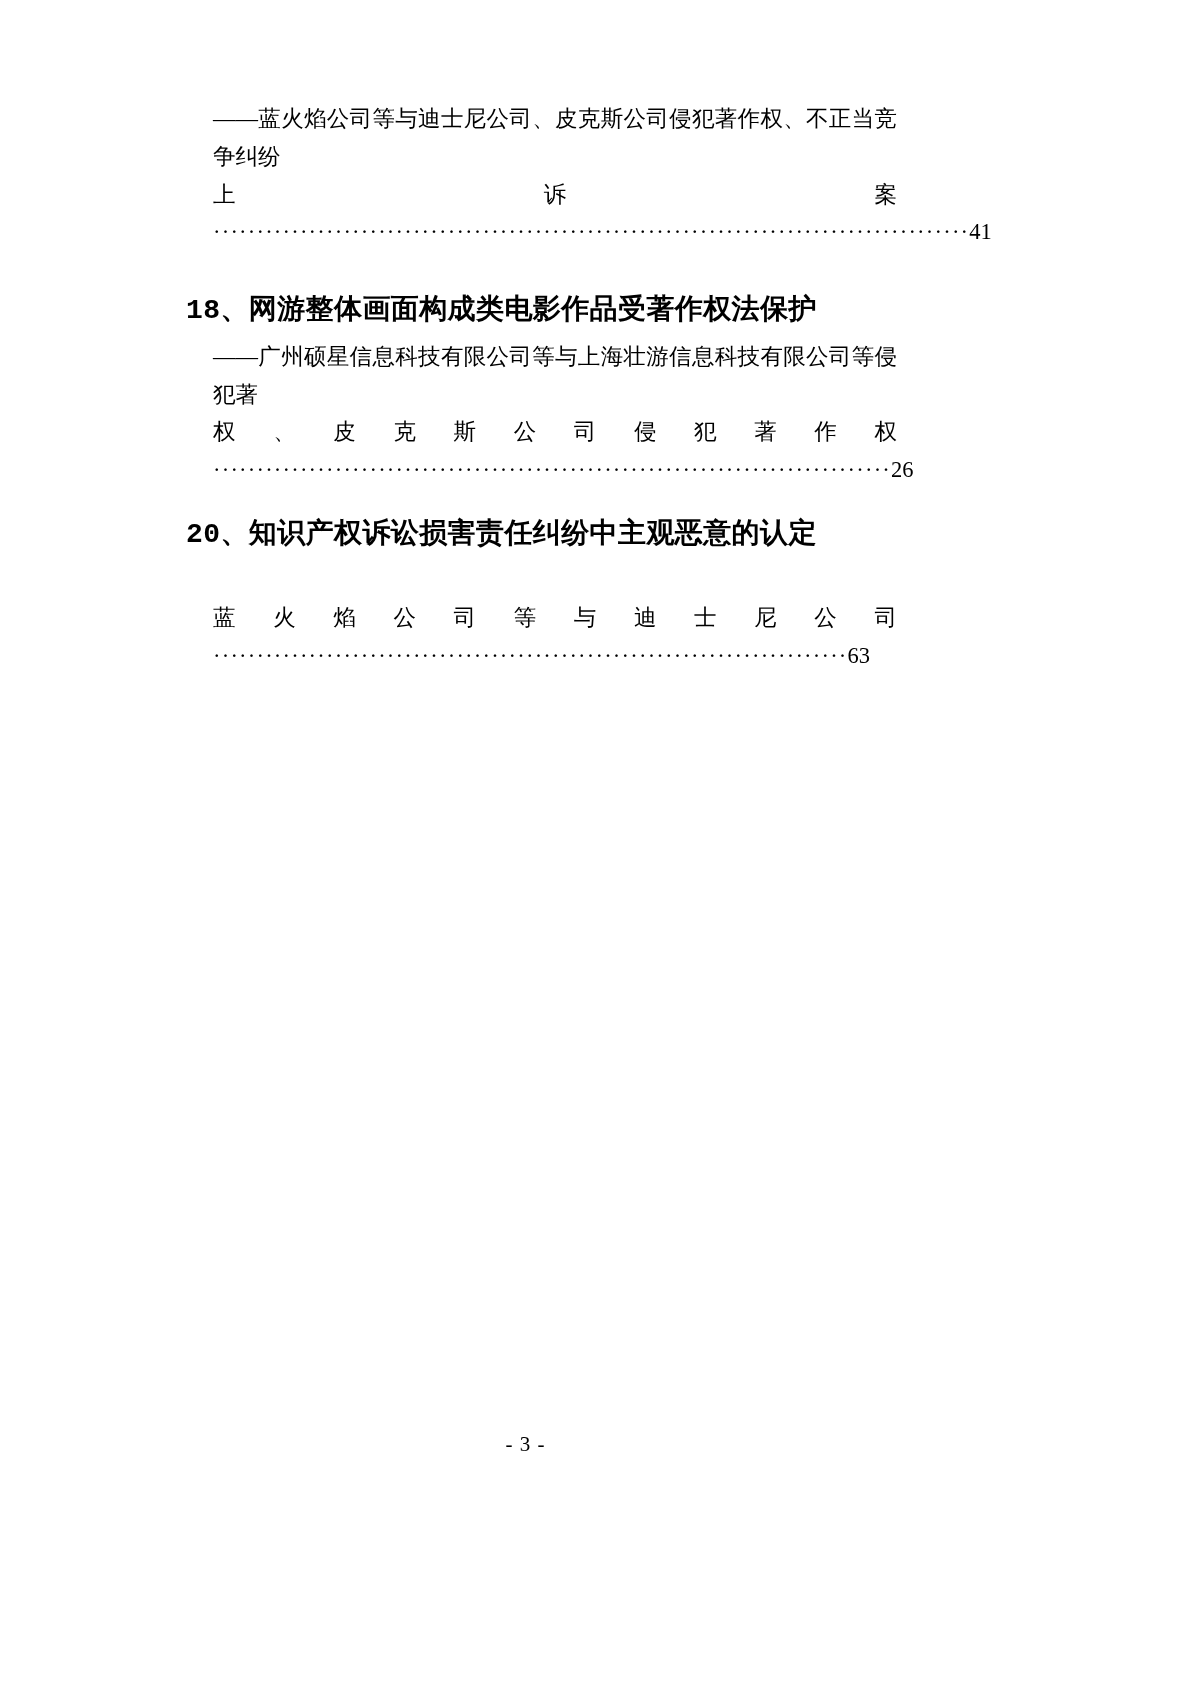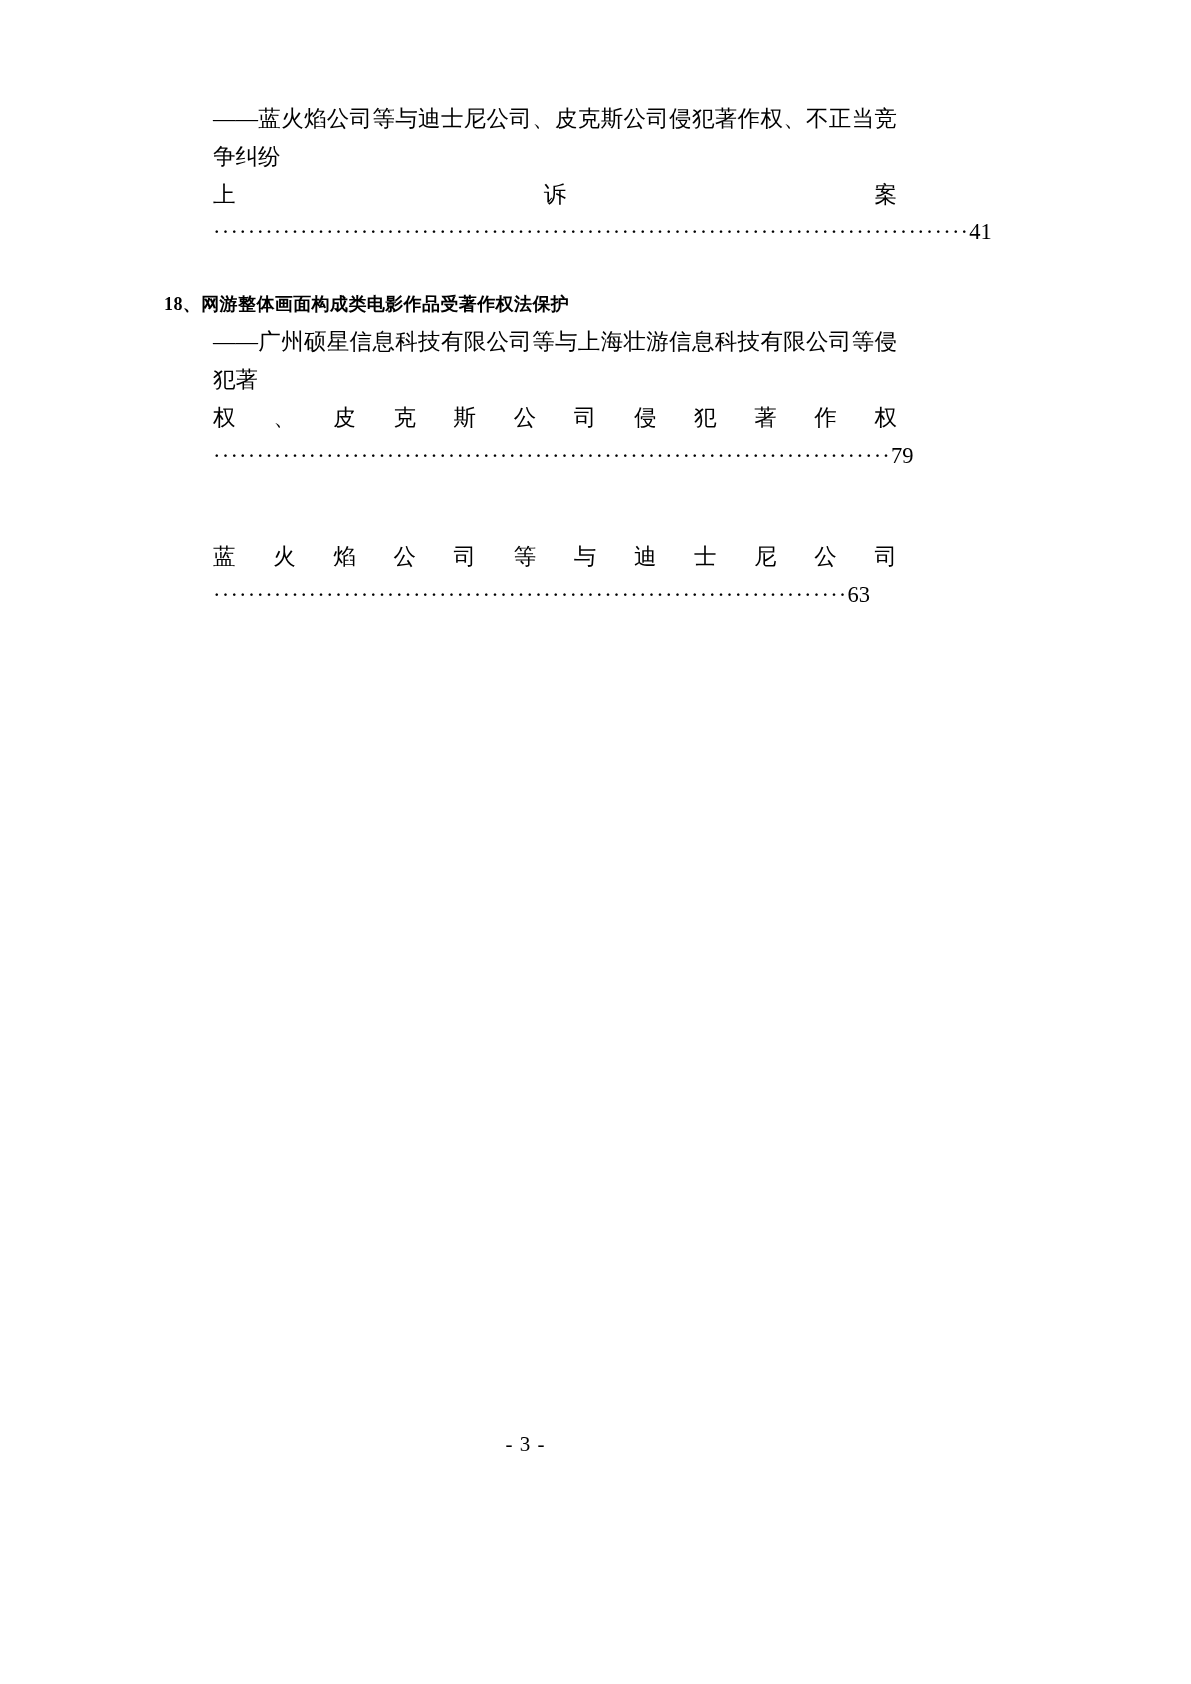--- a/index.html
+++ b/index.html
@@ -19,26 +19,26 @@
     position: relative;
     width: 1051px;
     height: 1684px;
     box-sizing: border-box;
     padding: 100px 150px 0 150px;
   }
   .toc-entry {
     margin-bottom: 26px;
   }
   .entry-heading {
-    font-family: Liberation Serif, serif;
+    font-family: Liberation Mono, monospace;
     font-weight: bold;
-    font-size: 18px;
+    font-size: 28px;
     line-height: 1.45;
     letter-spacing: 0.4px;
-    margin: 0 0 6px 14px;
+    margin: 0 0 6px 36px;
     white-space: nowrap;
   }
   .entry-sub {
     font-family: "Liberation Serif", serif;
     font-size: 22.5px;
     line-height: 1.68;
     margin: 0 0 0 63px;
     text-align: justify;
     text-justify: inter-ideograph;
     padding-right: 4px;
@@ -75,26 +75,27 @@
     <div class="entry-sub">
       <span>——蓝火焰公司等与迪士尼公司、皮克斯公司侵犯著作权、不正当竞争纠纷</span><br>
       <span>上诉案</span><span class="leader">·······················································································</span><span class="pageno">41</span>
     </div>
   </div>
 
   <div class="toc-entry">
     <div class="entry-heading">18、网游整体画面构成类电影作品受著作权法保护</div>
     <div class="entry-sub">
       <span>——广州硕星信息科技有限公司等与上海壮游信息科技有限公司等侵犯著</span><br>
-      <span>权、皮克斯公司侵犯著作权</span><span class="leader">··············································································</span><span class="pageno">79</span>
+      <span>权、皮克斯公司侵犯著作权</span><span class="leader">··············································································</span><span class="pageno">26</span>
     </div>
   </div>
 
 
   <div class="toc-entry">
+    <div class="entry-heading">20、知识产权诉讼损害责任纠纷中主观恶意的认定</div>
     <div class="entry-sub">
       <br>
       <span>蓝火焰公司等与迪士尼公司</span><span class="leader">·········································································</span><span class="pageno">63</span>
     </div>
   </div>
 
   <div class="folio">- 3 -</div>
 
 </div>
 

